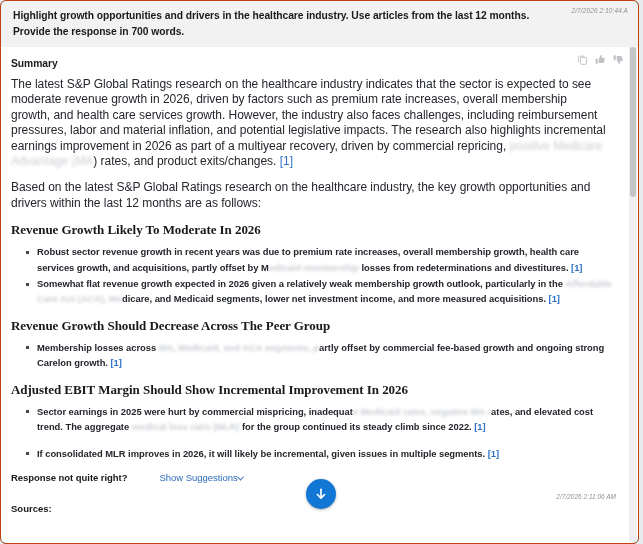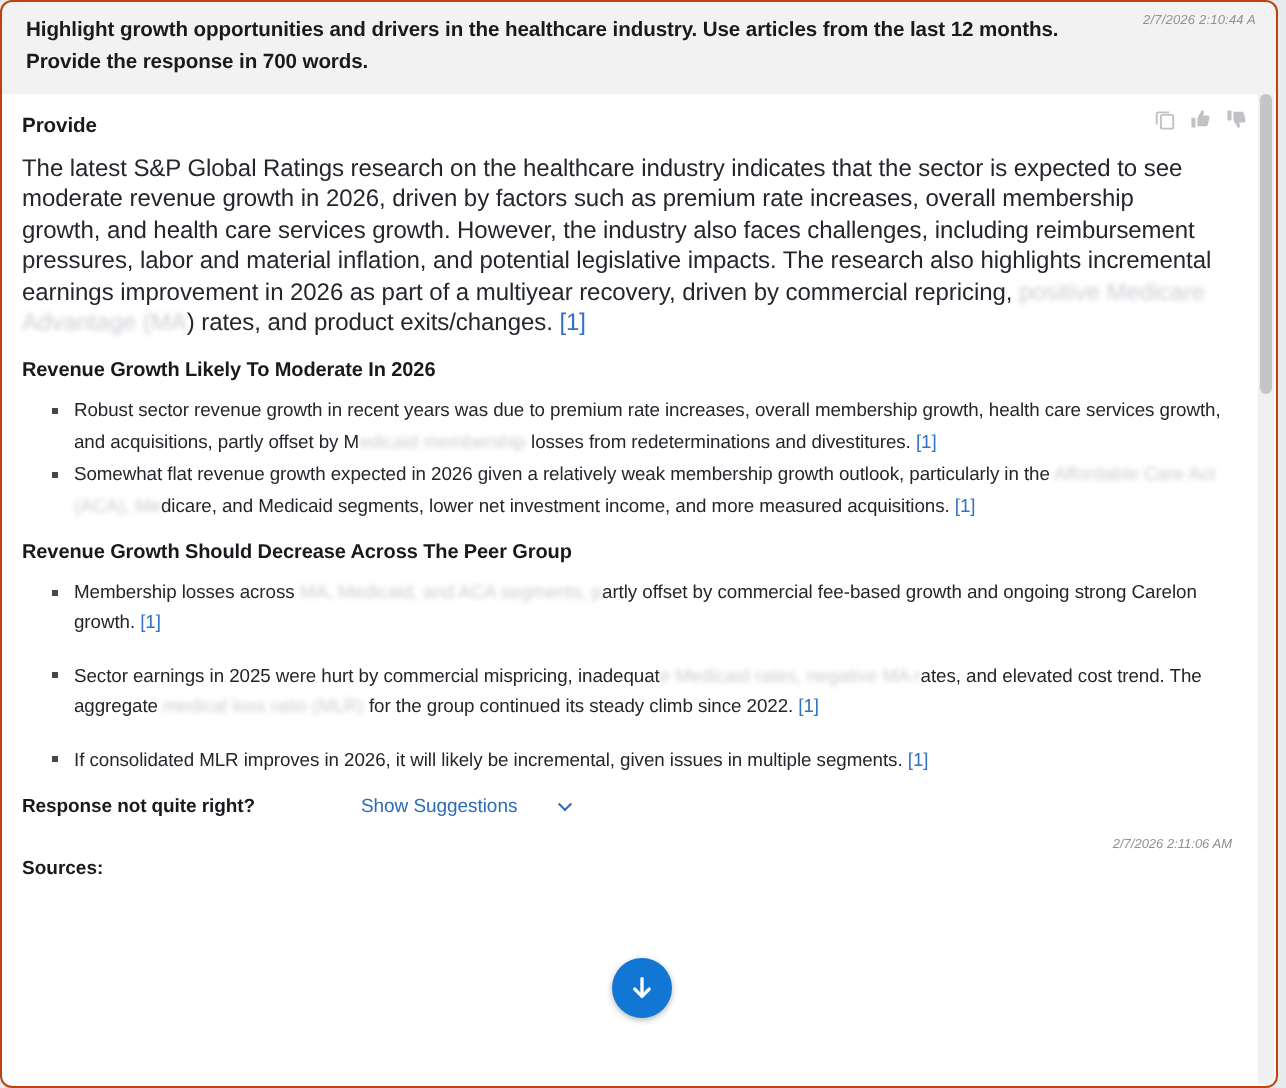--- a/index.html
+++ b/index.html
@@ -64,31 +64,33 @@
   .para {
     font-size: 12px;
     line-height: 15.4px;
     color: #23262b;
     margin: 0 0 11px 0;
     letter-spacing: -0.03px;
     max-width: 598px;
   }
 
   h3.sub-head {
-    font-size: 10px;
+    font-size: 13px;
     font-weight: bold;
     color: #17191d;
     margin: 0 0 6px 0;
     letter-spacing: -0.05px;
+    font-family: Liberation Serif, serif;
   }
 
   ul.bullets {
     margin: 0 0 11px 0;
     padding-left: 26px;
     list-style: none;
+    font-weight: bold;
   }
   ul.bullets > li {
     position: relative;
     font-size: 9.4px;
     line-height: 15.4px;
     color: #23262b;
     margin-bottom: 1px;
     letter-spacing: -0.03px;
     max-width: 580px;
   }
@@ -120,21 +122,21 @@
     align-items: center;
     z-index: 6;
   }
   .fb-ico { width: 11px; height: 11px; opacity: .42; cursor: pointer; }
   .fb-ico svg { display: block; width: 11px; height: 11px; }
 
   
   .suggest-line {
     display: flex;
     align-items: baseline;
-    gap: 21px;
+    gap: 0;
     margin: 9px 0 4px 0;
     font-size: 9.5px;
   }
   .suggest-label { font-weight: bold; color: #17191d; letter-spacing: -0.05px; }
   .suggest-link {
     color: #2b6cb8;
     cursor: pointer;
     letter-spacing: -0.03px;
     margin-left: 32px;
   }
@@ -224,36 +226,38 @@
       <svg viewBox="0 0 16 16" fill="#6b6f76">
         <path d="M5.4 8.8 8.6 14.4c.9.2 1.6-.5 1.5-1.4l-.4-2.5h3.2c.9 0 1.5-.8 1.3-1.6l-1.2-5C12.85 3.3 12.3 2.8 11.65 2.8H5.4v6z"></path>
         <rect x="1" y="1.8" width="3" height="7.2" rx=".6"></rect>
       </svg>
     </span>
   </div>
 
   <div class="answer-scroll">
     <div class="answer-pad">
 
-      <div class="section-title">Provide</div>
+      <div class="section-title">Summary</div>
 
       <p class="para"><span>The latest S&amp;P Global Ratings research on the healthcare industry indicates that the sector is expected to see moderate revenue growth in 2026, driven by factors such as premium rate increases, overall membership growth, and health care services growth. However, the industry also faces challenges, including reimbursement pressures, labor and material inflation, and potential legislative impacts. The research also highlights incremental earnings improvement in 2026 as part of a multiyear recovery, driven by commercial repricing, </span><span class="blur">positive Medicare Advantage (MA</span><span>) rates, and product exits/changes. </span><span class="cite">[1]</span></p>
 
+      <p class="para">Based on the latest S&amp;P Global Ratings research on the healthcare industry, the key growth opportunities and drivers within the last 12 months are as follows:</p>
 
       <h3 class="sub-head">Revenue Growth Likely To Moderate In 2026</h3>
       <ul class="bullets">
         <li><span>Robust sector revenue growth in recent years was due to premium rate increases, overall membership growth, health care services growth, and acquisitions, partly offset by M</span><span class="blur">edicaid membership</span><span> losses from redeterminations and divestitures. </span><span class="cite">[1]</span></li>
         <li><span>Somewhat flat revenue growth expected in 2026 given a relatively weak membership growth outlook, particularly in the </span><span class="blur">Affordable Care Act (ACA), Me</span><span>dicare, and Medicaid segments, lower net investment income, and more measured acquisitions. </span><span class="cite">[1]</span></li>
       </ul>
 
       <h3 class="sub-head">Revenue Growth Should Decrease Across The Peer Group</h3>
       <ul class="bullets">
         <li><span>Membership losses across </span><span class="blur">MA, Medicaid, and ACA segments, p</span><span>artly offset by commercial fee-based growth and ongoing strong Carelon growth. </span><span class="cite">[1]</span></li>
       </ul>
 
+      <h3 class="sub-head">Adjusted EBIT Margin Should Show Incremental Improvement In 2026</h3>
       <ul class="bullets">
         <li><span>Sector earnings in 2025 were hurt by commercial mispricing, inadequat</span><span class="blur">e Medicaid rates, negative MA r</span><span>ates, and elevated cost trend. The aggregate </span><span class="blur">medical loss ratio (MLR)</span><span> for the group continued its steady climb since 2022. </span><span class="cite">[1]</span></li>
       </ul>
 
       <ul class="bullets">
         <li><span>If consolidated MLR improves in 2026, it will likely be incremental, given issues in multiple segments. </span><span class="cite">[1]</span></li>
       </ul>
 
       <div class="suggest-line">
         <span class="suggest-label">Response not quite right?</span>

